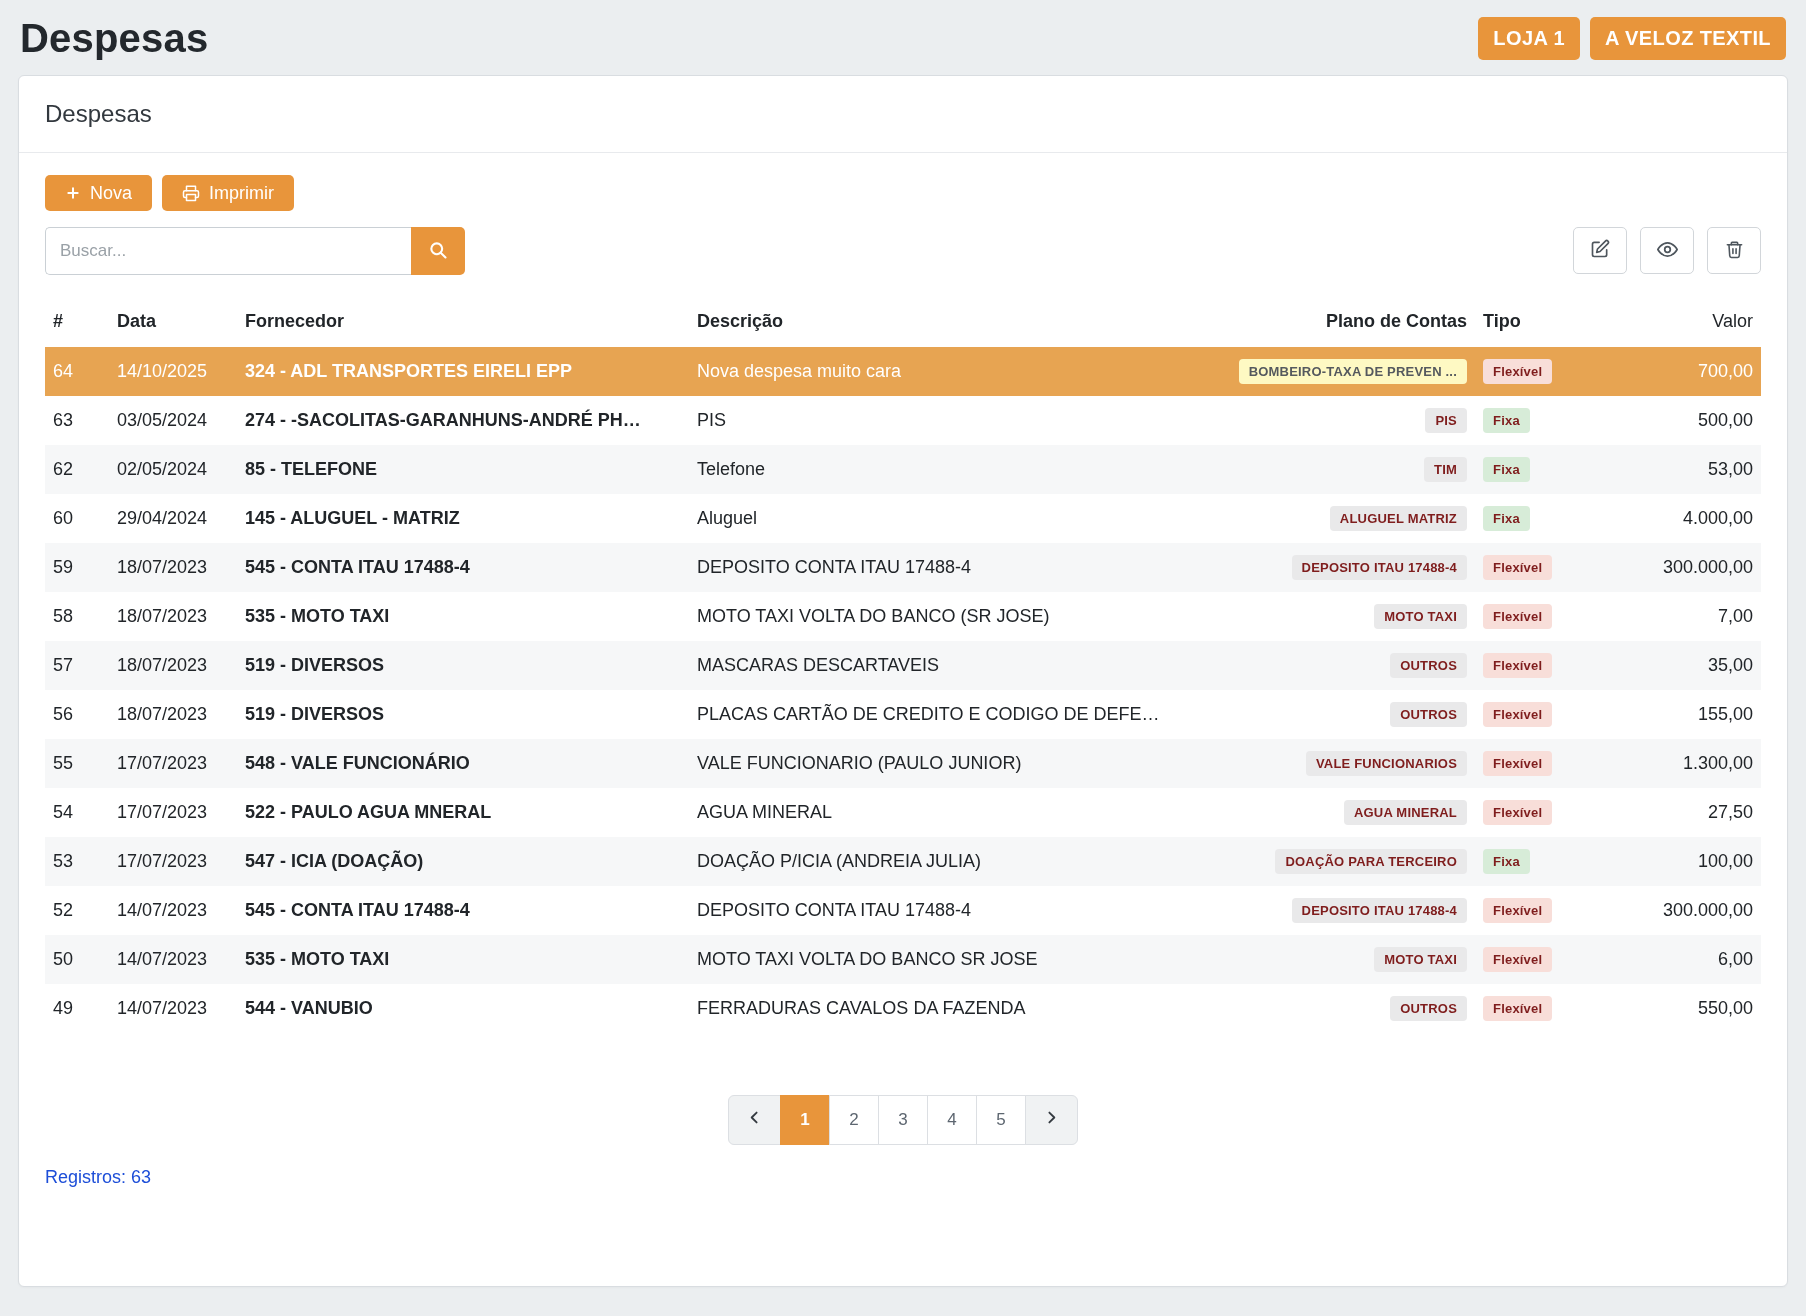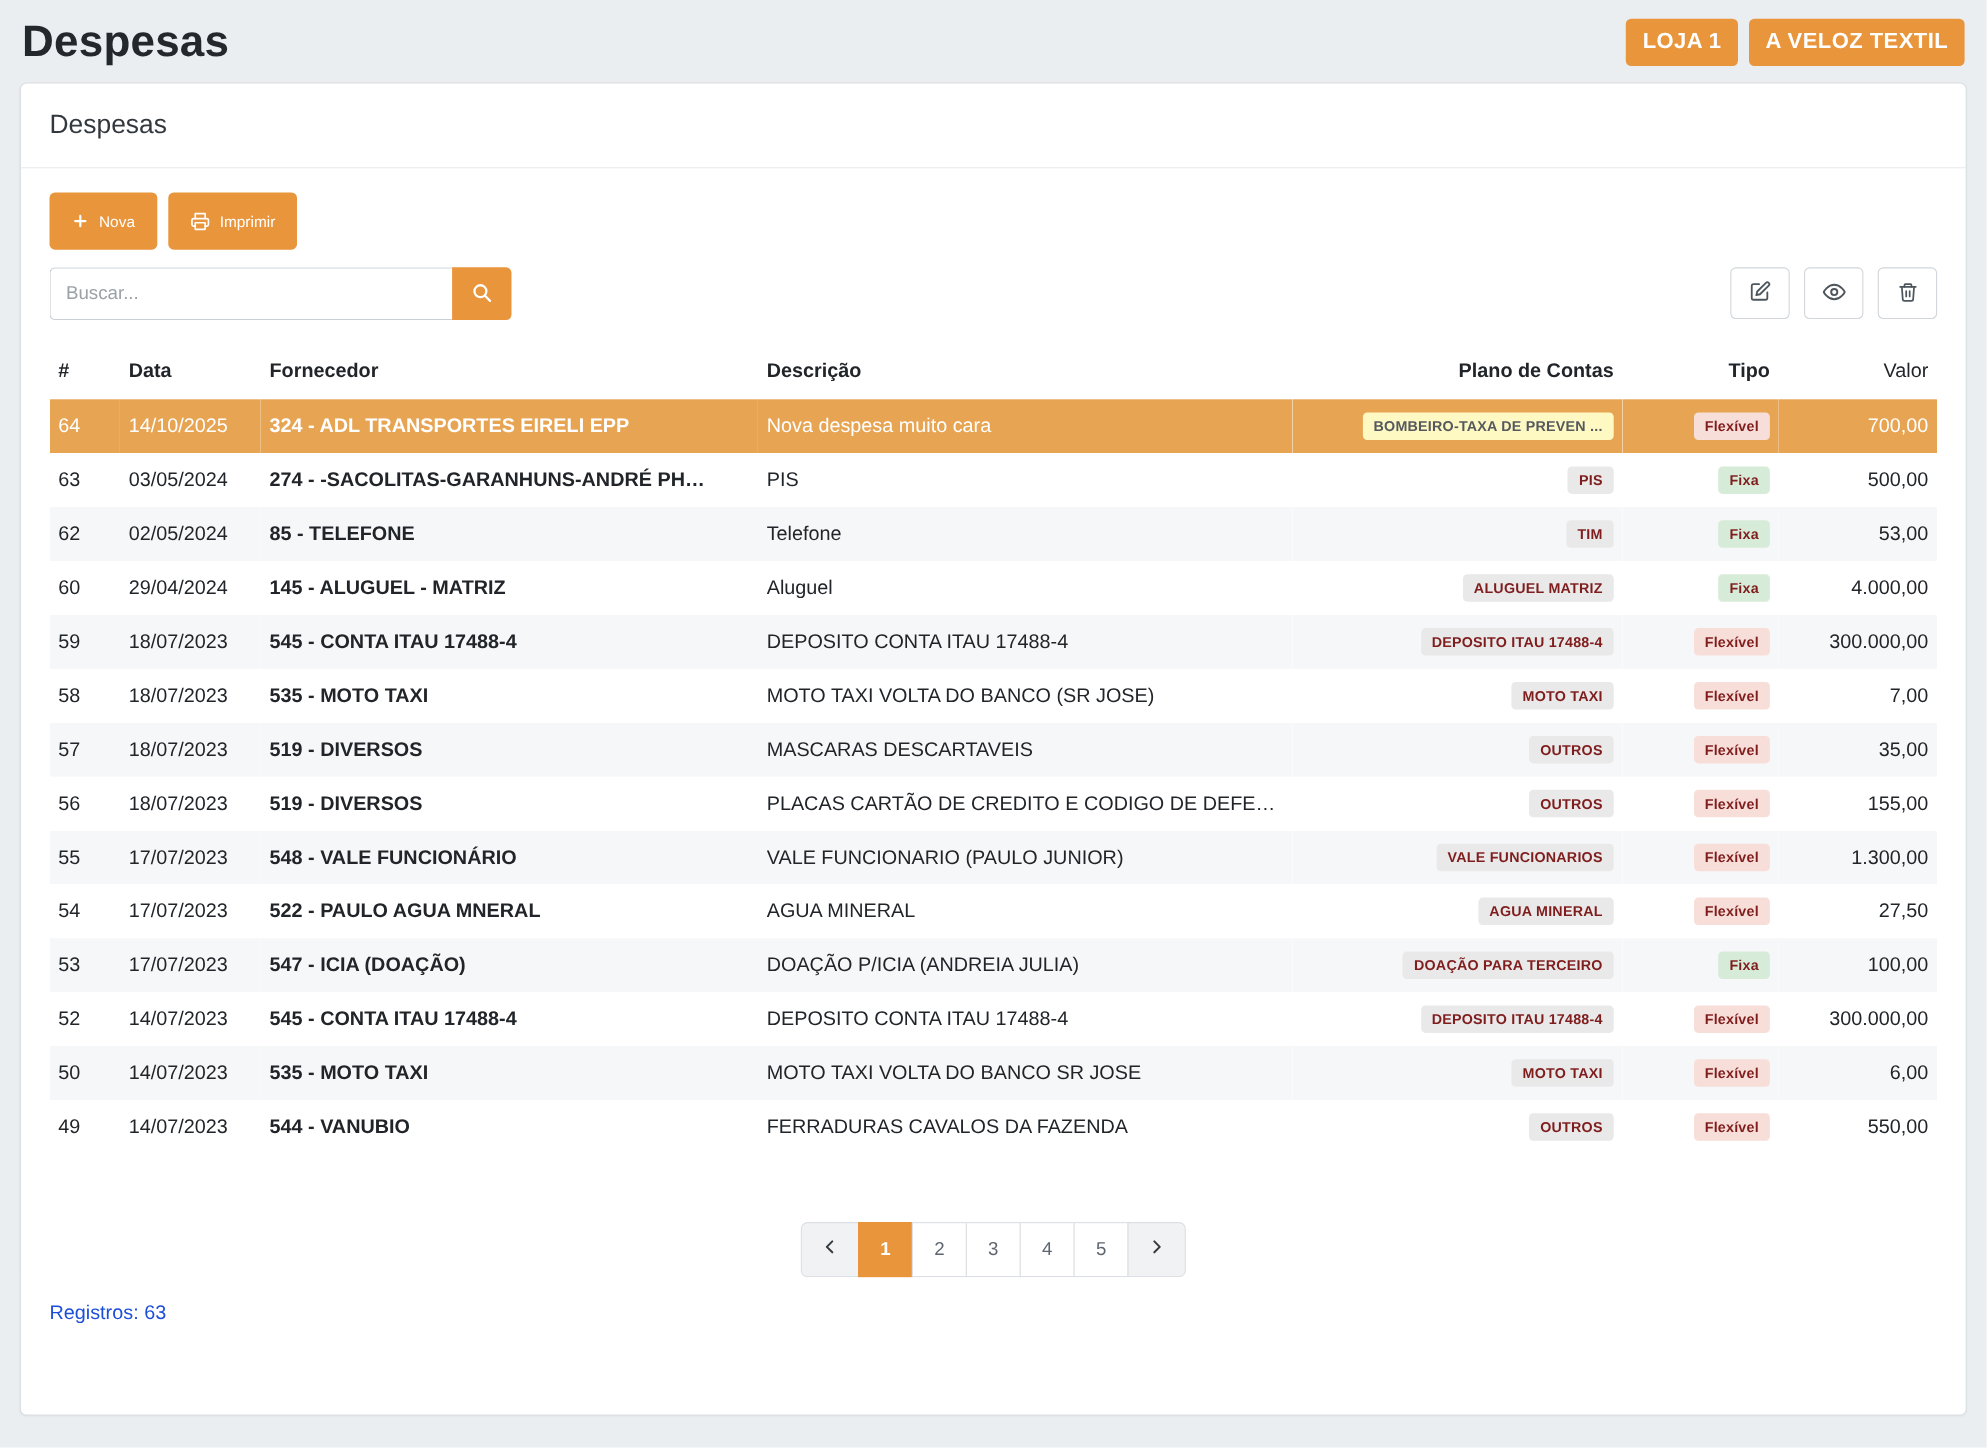--- a/index.html
+++ b/index.html
@@ -28,21 +28,21 @@
     text-transform:uppercase;
   }
   
   .card{background:#fff;border:1px solid #d9dde1;border-radius:6px;margin:0 18px;min-height:1212px;box-shadow:0 1px 2px rgba(0,0,0,.03)}
   .card-header{padding:24px 26px;font-size:24px;color:#32383e;border-bottom:1px solid #e8eaed}
   .card-body{padding:22px 26px 30px}
   
   .toolbar{display:flex;gap:10px;margin-bottom:16px}
   .btn-orange{
     display:inline-flex;align-items:center;gap:9px;background:var(--accent-orange);color:#fff;
-    border:none;border-radius:5px;font-size:14px;padding:0 20px;height:52px;font-family:inherit;cursor:pointer;
+    border:none;border-radius:5px;font-size:18px;padding:0 20px;height:36px;font-family:inherit;cursor:pointer;
   }
   .btn-orange .ic{display:flex;align-items:center}
   
   .controls-row{display:flex;justify-content:space-between;align-items:flex-start;margin-bottom:24px}
   .search-group{display:flex}
   .search-input{
     width:366px;height:48px;border:1px solid #cad0d5;border-right:none;border-radius:5px 0 0 5px;
     padding:0 14px;font-size:17px;font-family:inherit;color:#333;outline:none;background:#fff;
   }
   .search-input::placeholder{color:#9aa1a7}
@@ -60,21 +60,21 @@
   thead th{font-size:18px;font-weight:700;text-align:left;padding:12px 8px 15px;color:#212529;white-space:nowrap}
   tbody td{font-size:18px;padding:12px 8px;color:#212529;white-space:nowrap;overflow:hidden;text-overflow:ellipsis;vertical-align:middle}
   tbody tr:nth-child(odd){background:#f6f7f8}
   tbody tr.selected{background:var(--selected-row)}
   tbody tr.selected td{color:#fff}
   .c-id{width:64px}
   .c-data{width:128px}
   .c-forn{width:452px;font-weight:700}
   .c-desc{width:486px}
   .c-plano{width:300px;text-align:right}
-  .c-tipo{width:142px;text-align:right}
+  .c-tipo{width:142px;text-align:left}
   .c-valor{text-align:right;font-weight:400}
   .badge{
     display:inline-block;font-size:13px;font-weight:700;padding:5px 10px;border-radius:4px;
     letter-spacing:.2px;color:#7f1d1d;white-space:nowrap;
   }
   .badge.plano{background:var(--badge-gray-bg)}
   tr.selected .badge.plano{background:#fef9c3;color:#55595e}
   .badge.fixa{background:var(--badge-fixa-bg)}
   .badge.flex{background:var(--badge-flexivel-bg)}
   

